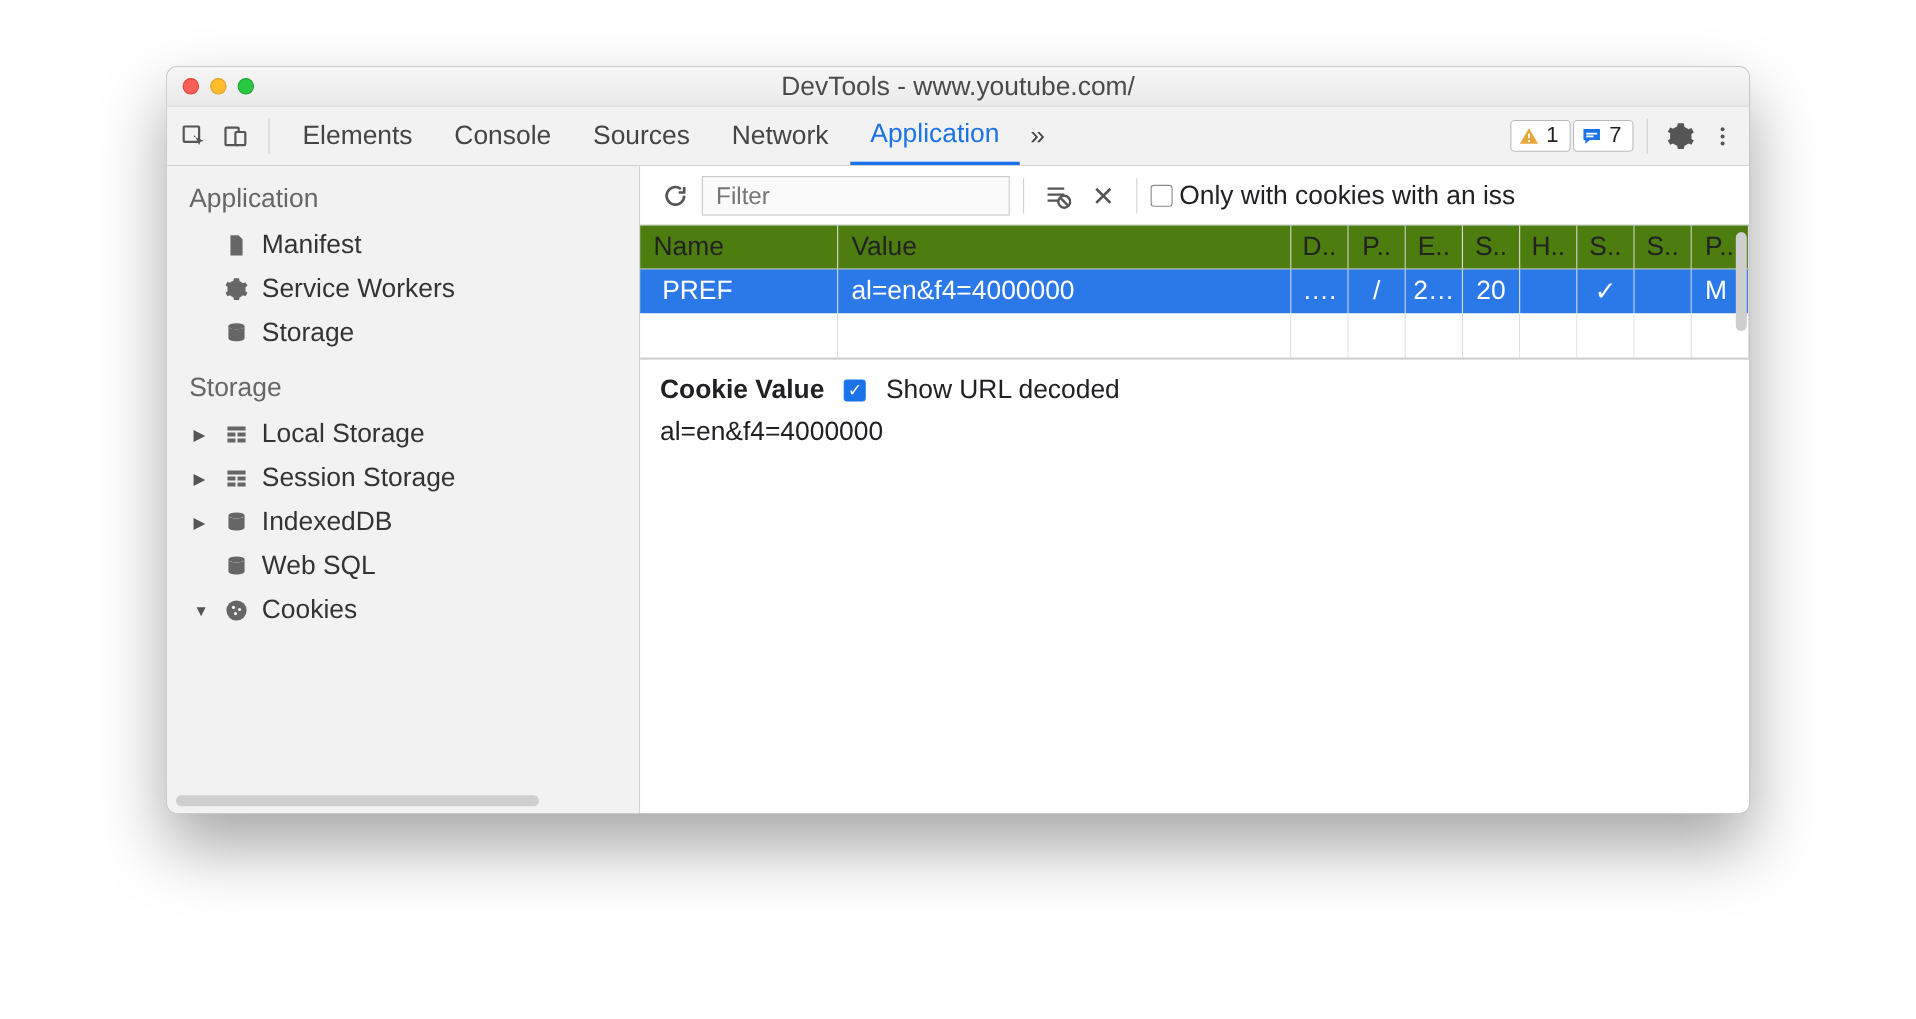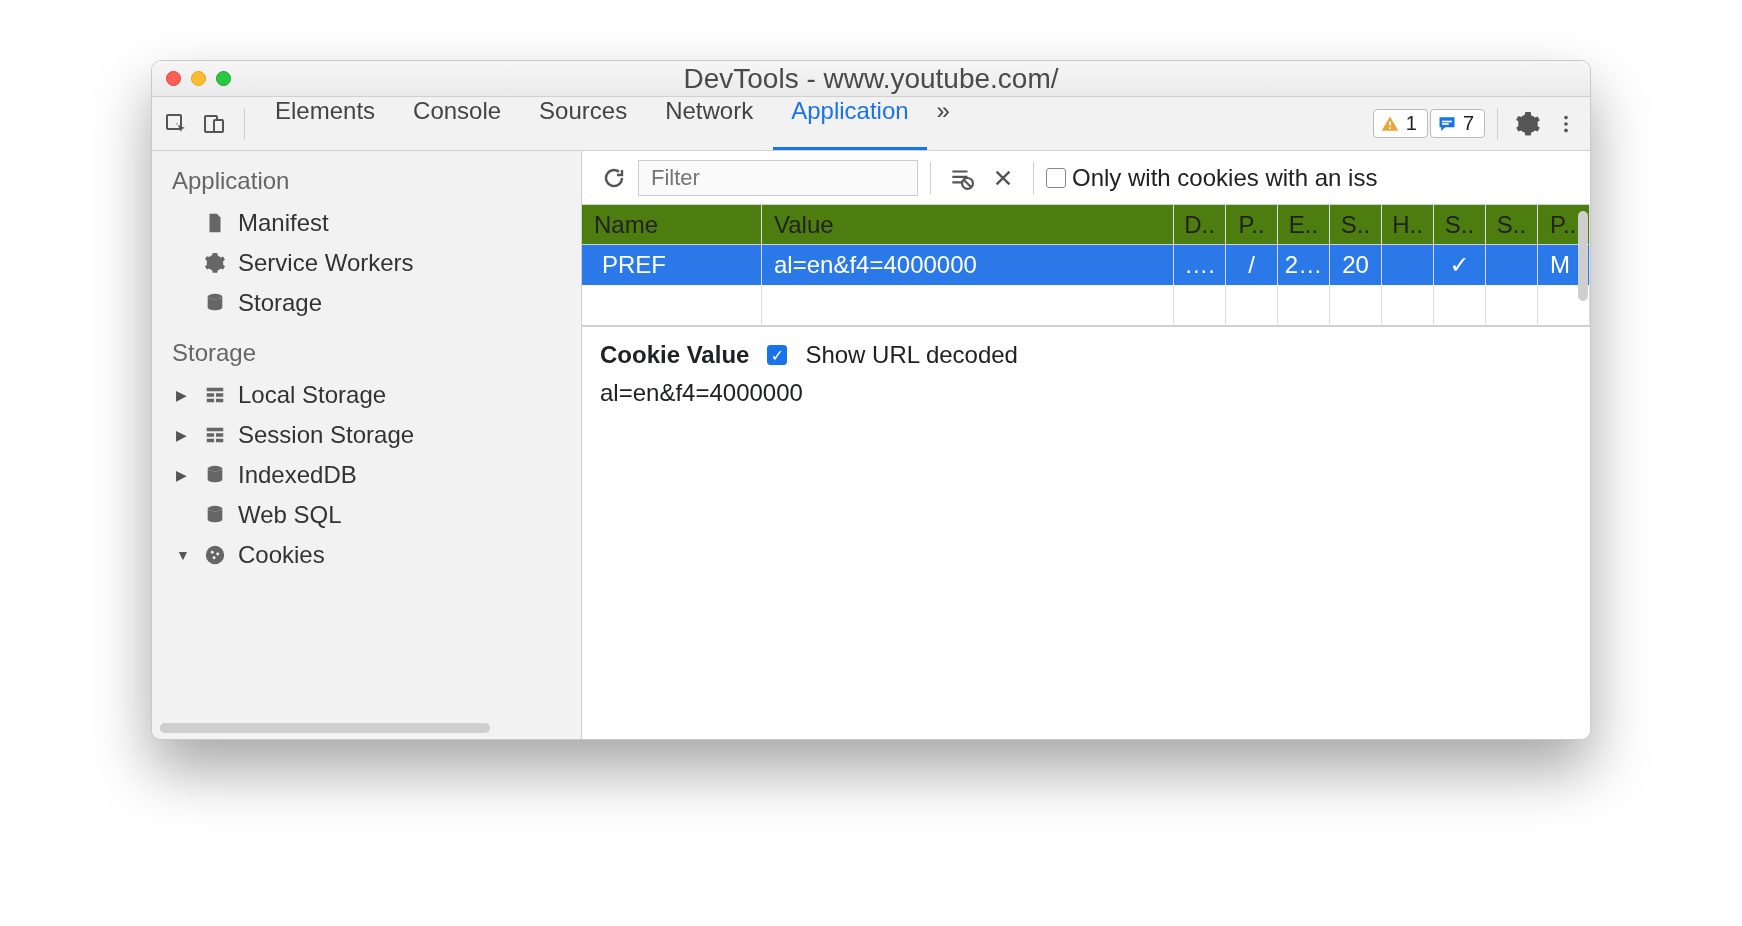--- a/index.html
+++ b/index.html
@@ -32,33 +32,33 @@
     border-bottom:1px solid #d0d0d0;
     display:flex;
     align-items:center;
     position:relative;
   }
   .traffic { display:flex; gap:10px; margin-left:14px; }
   .dot { width:15px; height:15px; border-radius:50%; }
   .dot.red{background:#ff5f57;border:1px solid #e14037;}
   .dot.yellow{background:#ffbd2e;border:1px solid #dfa020;}
   .dot.green{background:#28c940;border:1px solid #1fa32f;}
-  .title { position:absolute; left:0; right:0; text-align:center; font-size:28px; color:#4a4a4a; pointer-events:none;}
+  .title { position:absolute; left:0; right:0; text-align:center; font-size:24px; color:#4a4a4a; pointer-events:none;}
   
   .toolbar {
     height:54px;
     border-bottom:1px solid #d0d0d0;
     display:flex;
     align-items:center;
     padding:0 6px;
     gap:2px;
     background:#f2f2f2;
   }
   .toolbar .sep { width:1px; height:32px; background:#d0d0d0; margin:0 10px;}
-  .toolbar .tab { padding:0 18px; height:100%; display:flex; color:#444; cursor:default;}
+  .toolbar .tab { padding:0 18px; height:100%; display:flex; align-items:center; color:#444; cursor:default;}
   .toolbar .tab.active { color:#1a73e8; border-bottom:3px solid #1a73e8; font-weight:500;}
   .toolbar .spacer{flex:1;}
   .iconbtn { width:36px; height:36px; display:flex; align-items:center; justify-content:center; color:#555; }
   .badge { display:flex; align-items:center; gap:6px; border:1px solid #bbb; border-radius:4px; padding:2px 10px 2px 6px; font-size:20px; background:#fff;}
   .badge.blue svg{color:#1a73e8;}
   .badge.yellow svg{color:#e8a73b;}
   
   .body { flex:1; display:flex; min-height:0;}
   
   .sidebar { width:430px; border-right:1px solid #d0d0d0; background:#f2f2f2; overflow:auto; position:relative;}

